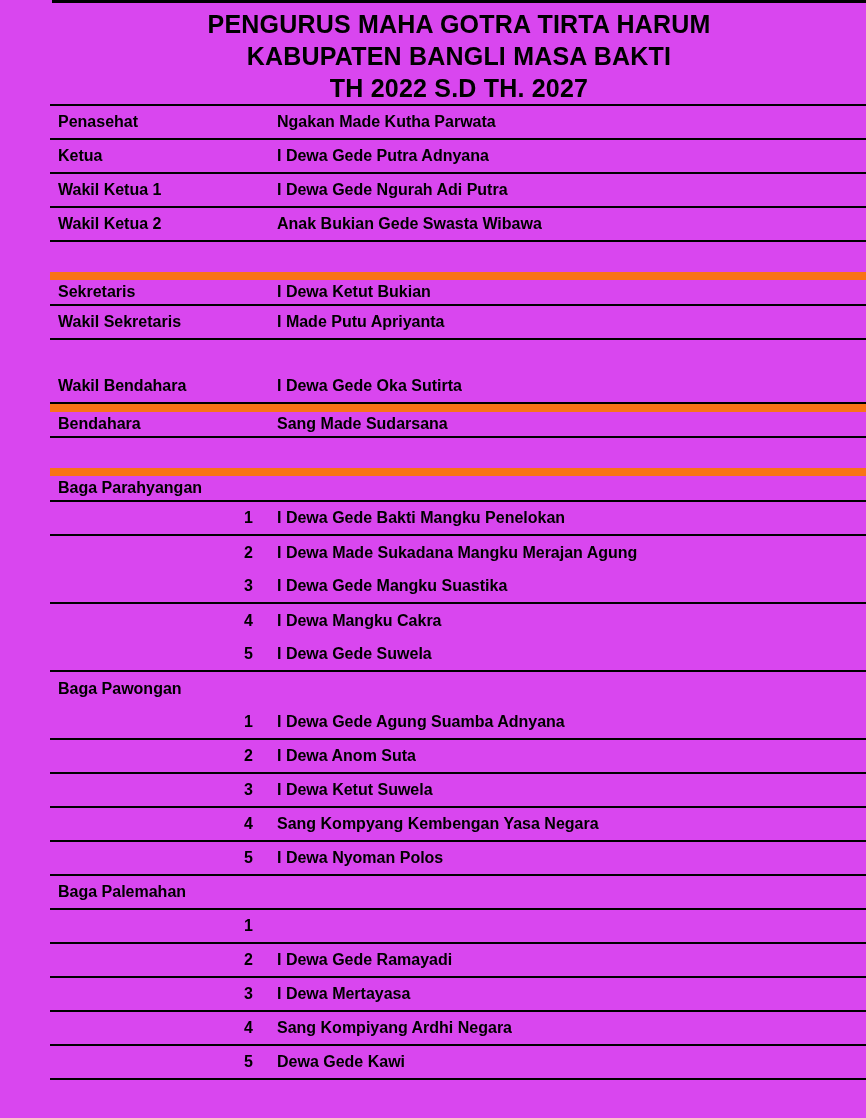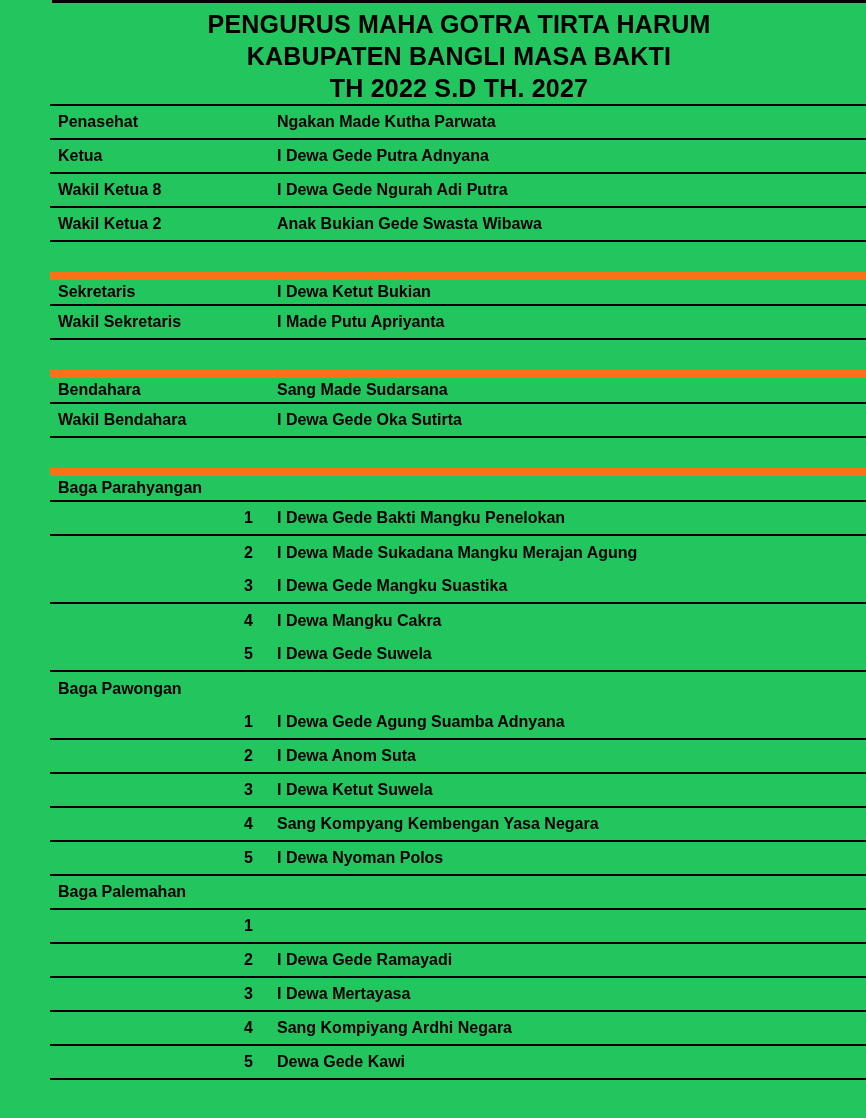--- a/index.html
+++ b/index.html
@@ -1,21 +1,21 @@
 <!DOCTYPE html>
 <html><head>
 <meta charset="utf-8">
 <style>
   html, body { margin: 0; padding: 0; background: #e8e8e8; }
   .page {
     position: relative;
     width: 866px;
     height: 1118px;
     margin: 0 auto;
-    background: #22c55e;
+    background: #d946ef;
     color: #000;
     font-family: "Liberation Sans", sans-serif;
     font-weight: bold;
     overflow: hidden;
   }
   .top-rule {
     position: absolute;
     top: 0; left: 52px; right: 0;
     height: 3px;
     background: #000;
@@ -72,44 +72,44 @@
   <div class="org-table">
       <div class="row officer lb">
         <span class="label">Penasehat</span>
         <span class="name">Ngakan Made Kutha Parwata</span>
       </div>
       <div class="row officer lb">
         <span class="label">Ketua</span>
         <span class="name">I Dewa Gede Putra Adnyana</span>
       </div>
       <div class="row officer lb">
-        <span class="label">Wakil Ketua 8</span>
+        <span class="label">Wakil Ketua 1</span>
         <span class="name">I Dewa Gede Ngurah Adi Putra</span>
       </div>
       <div class="row officer lb">
         <span class="label">Wakil Ketua 2</span>
         <span class="name">Anak Bukian Gede Swasta Wibawa</span>
       </div>
       <div class="row gap"></div>
       <div class="row officer lb la">
         <span class="label">Sekretaris</span>
         <span class="name">I Dewa Ketut Bukian</span>
       </div>
       <div class="row officer lb">
         <span class="label">Wakil Sekretaris</span>
         <span class="name">I Made Putu Apriyanta</span>
       </div>
       <div class="row gap"></div>
+      <div class="row officer lb">
+        <span class="label">Wakil Bendahara</span>
+        <span class="name">I Dewa Gede Oka Sutirta</span>
+      </div>
       <div class="row officer lb la">
         <span class="label">Bendahara</span>
         <span class="name">Sang Made Sudarsana</span>
-      </div>
-      <div class="row officer lb">
-        <span class="label">Wakil Bendahara</span>
-        <span class="name">I Dewa Gede Oka Sutirta</span>
       </div>
       <div class="row gap"></div>
       <div class="row section lb la">
         <span class="label">Baga Parahyangan</span>
       </div>
       <div class="row member lb">
         <span class="num">1</span>
         <span class="mname">I Dewa Gede Bakti Mangku Penelokan</span>
       </div>
       <div class="row member">

